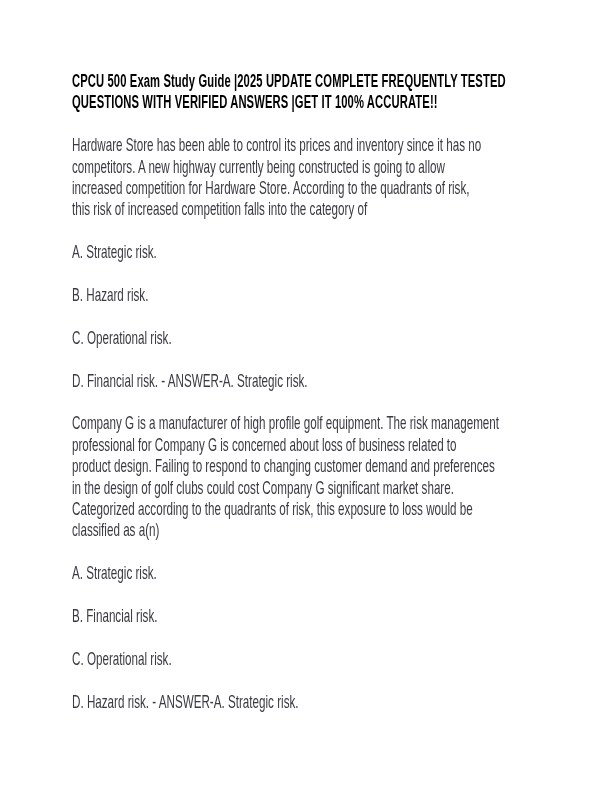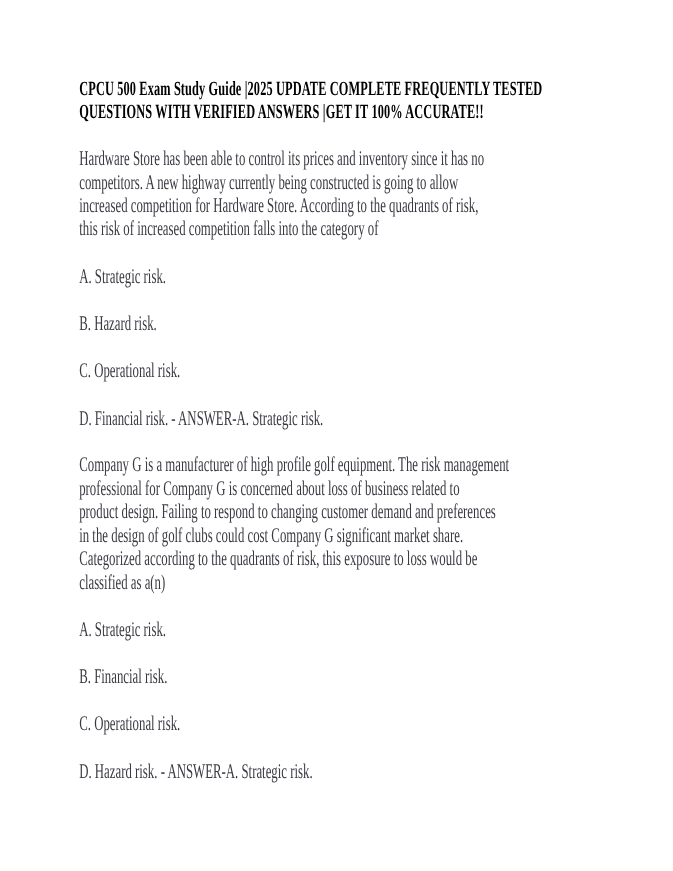--- a/index.html
+++ b/index.html
@@ -6,21 +6,21 @@
     margin: 0;
     padding: 0;
     background: #ffffff;
   }
   .page {
     position: relative;
     width: 612px;
     height: 792px;
     background: var(--color-background, #ffffff);
     overflow: hidden;
-    font-family: Liberation Serif, serif;
+    font-family: Liberation Sans, sans-serif;
   }
   
   .content {
     position: absolute;
     top: 70px;
     left: 72px;
     width: 762px;              
     transform: scaleX(0.613);
     transform-origin: 0 0;
   }

